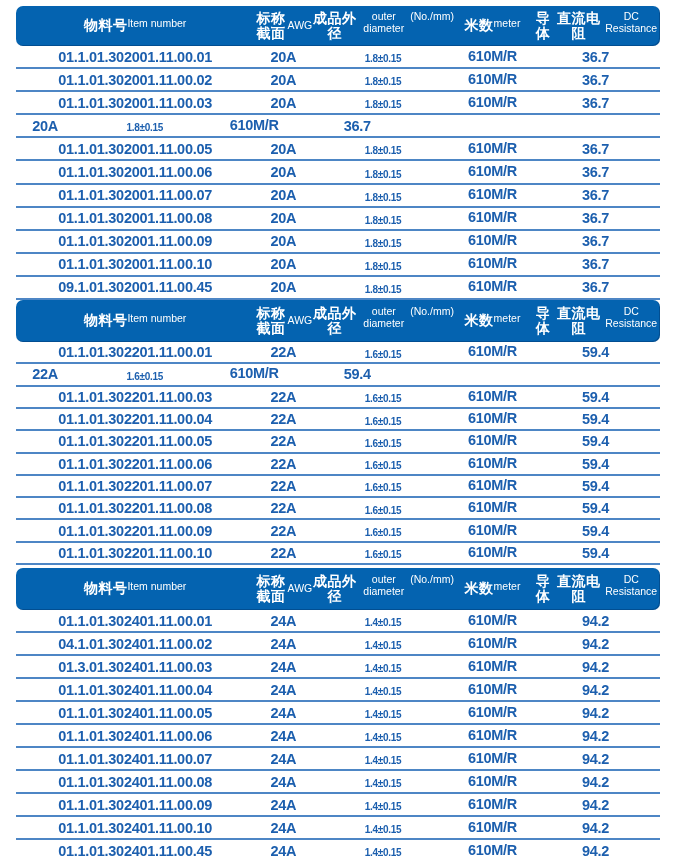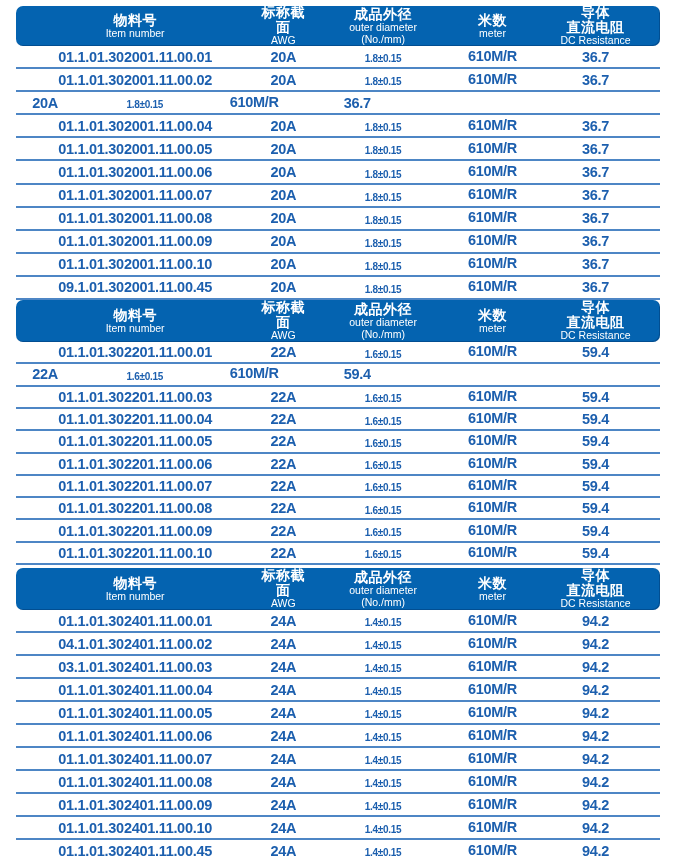--- a/index.html
+++ b/index.html
@@ -16,26 +16,26 @@
   .sec-header{
     display:flex;align-items:center;
     background:#0463b0;
     border-radius:7px;
     color:#ffffff;
     box-shadow:inset -1px -1px 0 rgba(0,40,90,.35);
   }
   .sec-h0{height:40px;}
   .sec-h1{height:42px;}
   .sec-h2{height:42px;margin-top:3px;}
-  .hcol{display:flex;flex-direction:column;justify-content:center;text-align:center;}
+  .hcol{display:flex;flex-direction:row;justify-content:center;text-align:center;}
   .hline-zh{font-size:14px;font-weight:700;line-height:1.08;letter-spacing:.5px;}
   .hline-en{font-size:10.5px;font-weight:400;line-height:1.12;letter-spacing:0;}
   
   .c1{width:37%;}
-  .c2{width:9%;}
+  .c2{width:9%;align-items:center;}
   .c3{width:22%;}
   .c4{width:12%;}
   .c5{width:20%;}
   
   .row{
     display:flex;align-items:center;
     box-sizing:border-box;
     border-bottom:2px solid #4d86c5;
   }
   .sec0 .row{height:23.1px;}
@@ -89,27 +89,27 @@
         <div class="cell c5">36.7</div>
       </div>
       <div class="row">
         <div class="cell c1">01.1.01.302001.11.00.02</div>
         <div class="cell c2">20A</div>
         <div class="cell c3">1.8±0.15</div>
         <div class="cell c4">610M/R</div>
         <div class="cell c5">36.7</div>
       </div>
       <div class="row">
-        <div class="cell c2">20A</div>
-        <div class="cell c3">1.8±0.15</div>
-        <div class="cell c4">610M/R</div>
-        <div class="cell c5">36.7</div>
-      </div>
-      <div class="row">
-        <div class="cell c1">01.1.01.302001.11.00.04</div>
+        <div class="cell c1">01.1.01.302001.11.00.03</div>
+        <div class="cell c2">20A</div>
+        <div class="cell c3">1.8±0.15</div>
+        <div class="cell c4">610M/R</div>
+        <div class="cell c5">36.7</div>
+      </div>
+      <div class="row">
         <div class="cell c2">20A</div>
         <div class="cell c3">1.8±0.15</div>
         <div class="cell c4">610M/R</div>
         <div class="cell c5">36.7</div>
       </div>
       <div class="row">
         <div class="cell c1">01.1.01.302001.11.00.05</div>
         <div class="cell c2">20A</div>
         <div class="cell c3">1.8±0.15</div>
         <div class="cell c4">610M/R</div>
@@ -286,21 +286,21 @@
         <div class="cell c5">94.2</div>
       </div>
       <div class="row">
         <div class="cell c1">04.1.01.302401.11.00.02</div>
         <div class="cell c2">24A</div>
         <div class="cell c3">1.4±0.15</div>
         <div class="cell c4">610M/R</div>
         <div class="cell c5">94.2</div>
       </div>
       <div class="row">
-        <div class="cell c1">03.1.01.302401.11.00.03</div>
+        <div class="cell c1">01.3.01.302401.11.00.03</div>
         <div class="cell c2">24A</div>
         <div class="cell c3">1.4±0.15</div>
         <div class="cell c4">610M/R</div>
         <div class="cell c5">94.2</div>
       </div>
       <div class="row">
         <div class="cell c1">01.1.01.302401.11.00.04</div>
         <div class="cell c2">24A</div>
         <div class="cell c3">1.4±0.15</div>
         <div class="cell c4">610M/R</div>

